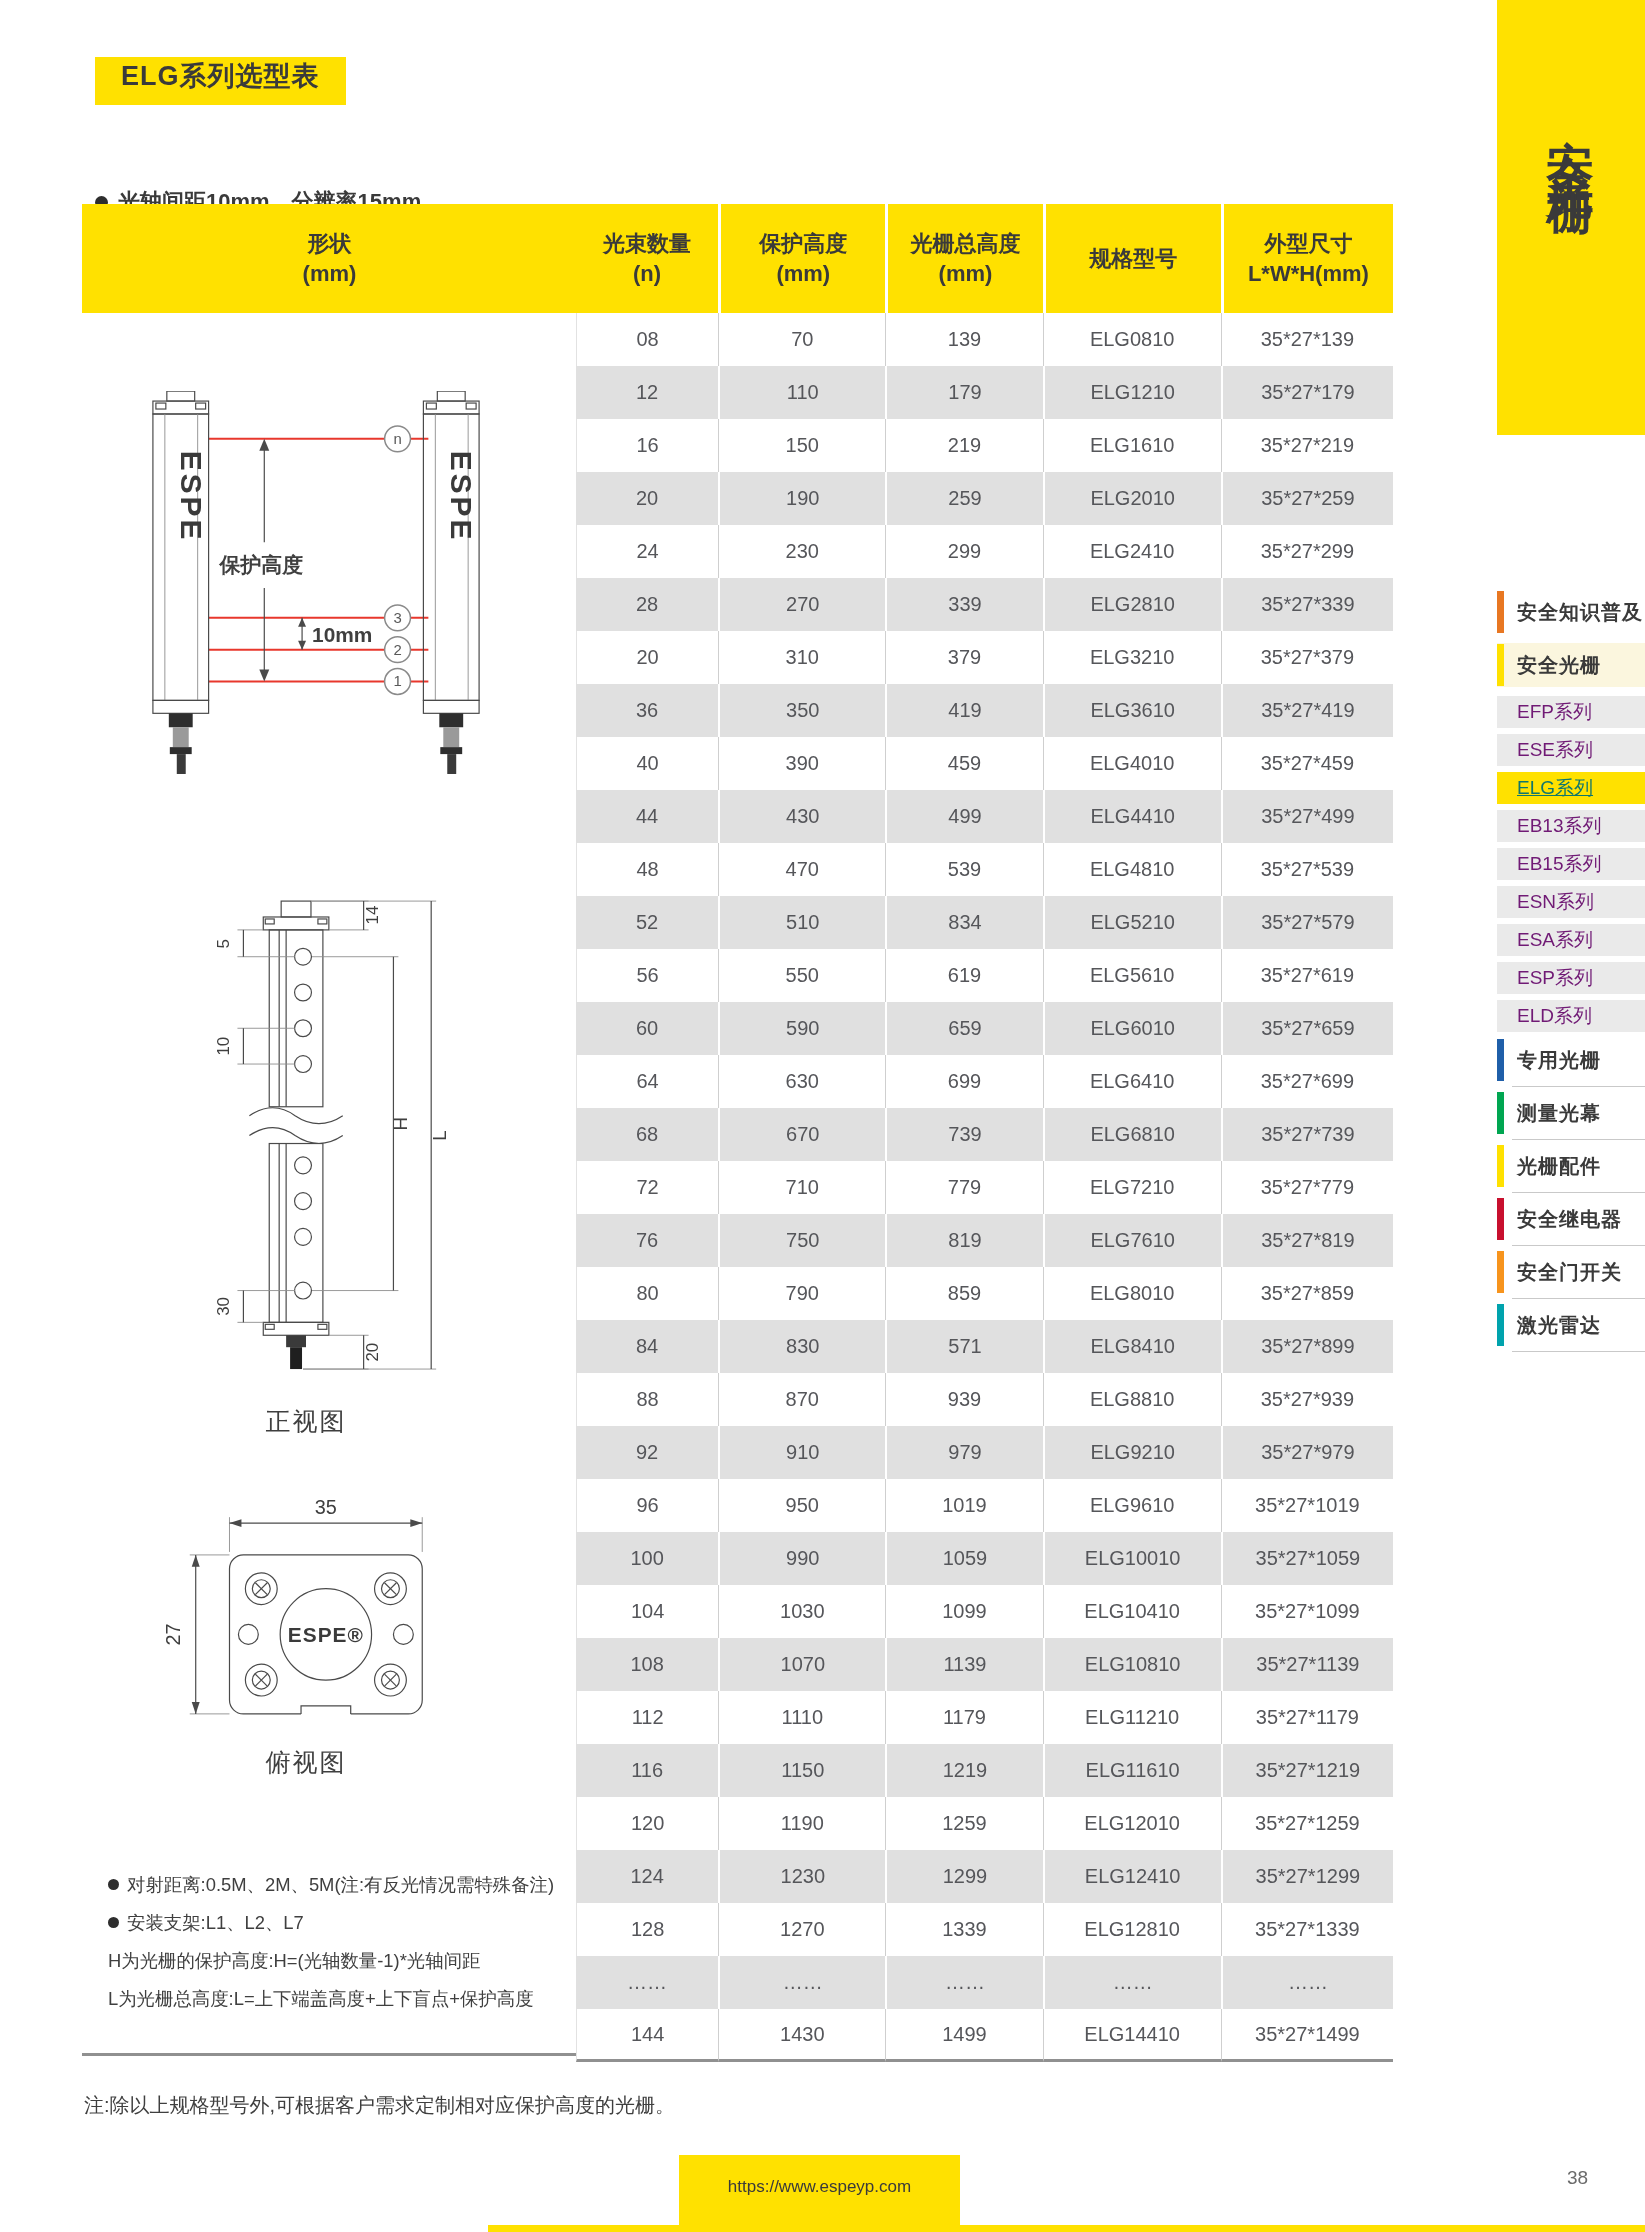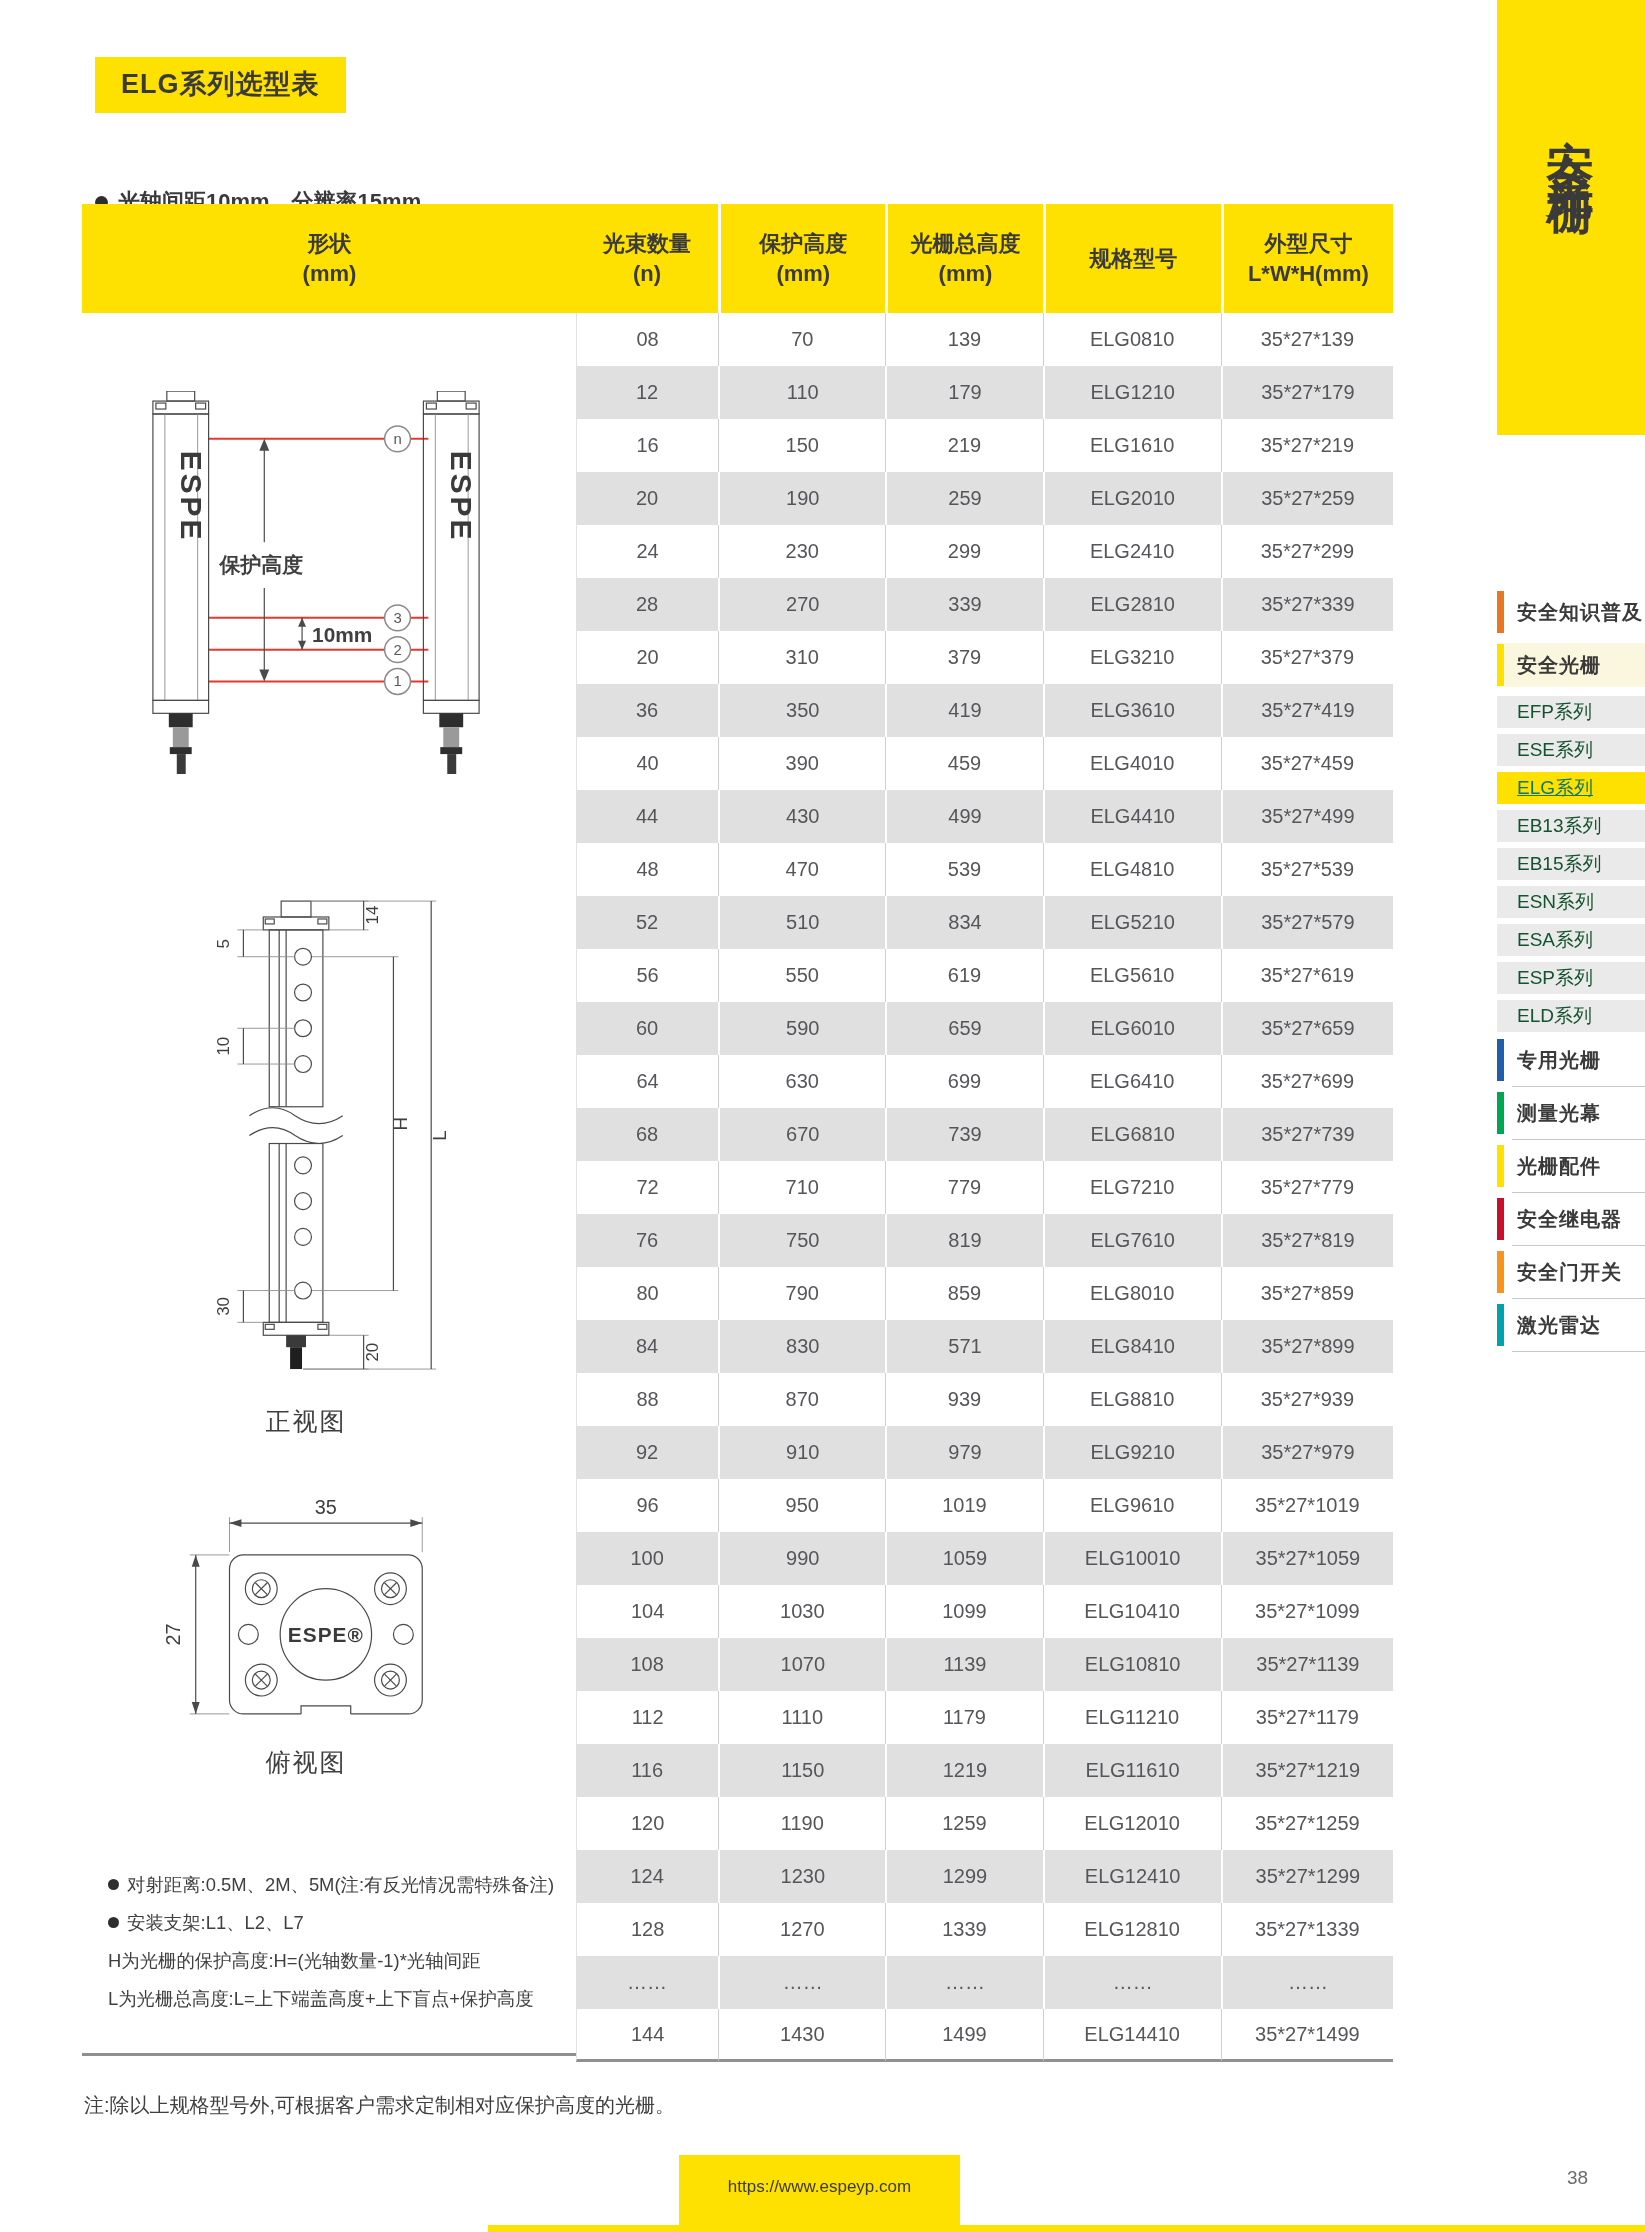--- a/index.html
+++ b/index.html
@@ -1,20 +1,20 @@
 <!DOCTYPE html>
 <html><head>
 <meta charset="utf-8">
 <style>
   * { margin:0; padding:0; box-sizing:border-box; }
   body { background:#888; font-family:"Liberation Sans","DejaVu Sans",sans-serif; }
   .page { position:relative; width:1646px; height:2233px; background:#fff; overflow:hidden; margin:0 auto; }
 
   
-  .title-block { position:absolute; left:95px; top:57px; background:#ffe100; padding:9px 26px 11px 26px;
+  .title-block { position:absolute; left:95px; top:57px; background:#ffe100; padding:1px 26px 11px 26px;
                  font-size:27px; font-weight:bold; color:#3a3a3a; letter-spacing:1px; }
   .bullet-line { position:absolute; left:95px; top:187px; font-size:22px; font-weight:bold; color:#3a3a3a;
                  display:flex; align-items:center; }
   .dot { width:13px; height:13px; border-radius:50%; background:#2e2e2e; margin-right:10px; display:inline-block; }
 
   
   .shape-col { position:absolute; left:82px; top:204px; width:495px; border-bottom:3px solid #909090; }
   .shape-header { height:109px; background:#ffe100; display:flex; flex-direction:column; justify-content:center;
                   align-items:center; font-size:22px; font-weight:bold; color:#3a3a3a; line-height:30px; }
   .shape-body { position:relative; height:1740px; background:#fff; border-right:1px solid #e2e2e2; }
@@ -60,21 +60,21 @@
                  display:flex; justify-content:center; }
   .side-banner .vtext { writing-mode:vertical-rl; text-orientation:upright; font-size:47px; font-weight:bold;
                         color:#3a3a3a; letter-spacing:16px; margin-top:102px; }
   .side-menu { position:absolute; left:1497px; top:590px; width:148px; display:flex; flex-direction:column; }
   .menu-item { position:relative; display:flex; align-items:center; }
   .menu-item.category { height:44px; margin-bottom:9px; background:#fff; }
   .menu-item.category .bar { position:absolute; left:0; top:1px; bottom:1px; width:7px; }
   .menu-item.category .lbl { margin-left:20px; font-size:20px; font-weight:bold; color:#3a3a3a; letter-spacing:1px; }
   .menu-item.category.lined::after { content:""; position:absolute; left:15px; right:0; bottom:-5px; height:1px; background:#c9c9c9; }
   .menu-item.series { height:32px; margin-bottom:6px; background:#eaeaea; }
-  .menu-item.series .lbl { margin-left:20px; font-size:19px; color:#14532d; }
+  .menu-item.series .lbl { margin-left:20px; font-size:19px; color:#701a75; }
   .menu-item.series.active { background:#ffe100; }
   .menu-item.series.active .lbl { color:#0f766e;text-decoration:underline; }
 
   
   .ln { stroke:#4a4a4a; stroke-width:1.2; fill:none; }
   .thin { stroke:#8d8d8d; stroke-width:0.9; fill:none; }
   .beam { stroke:#e8372c; stroke-width:2; }
   .dimtxt { font-size:17px; fill:#3f3f3f; }
 </style>
 </head>

